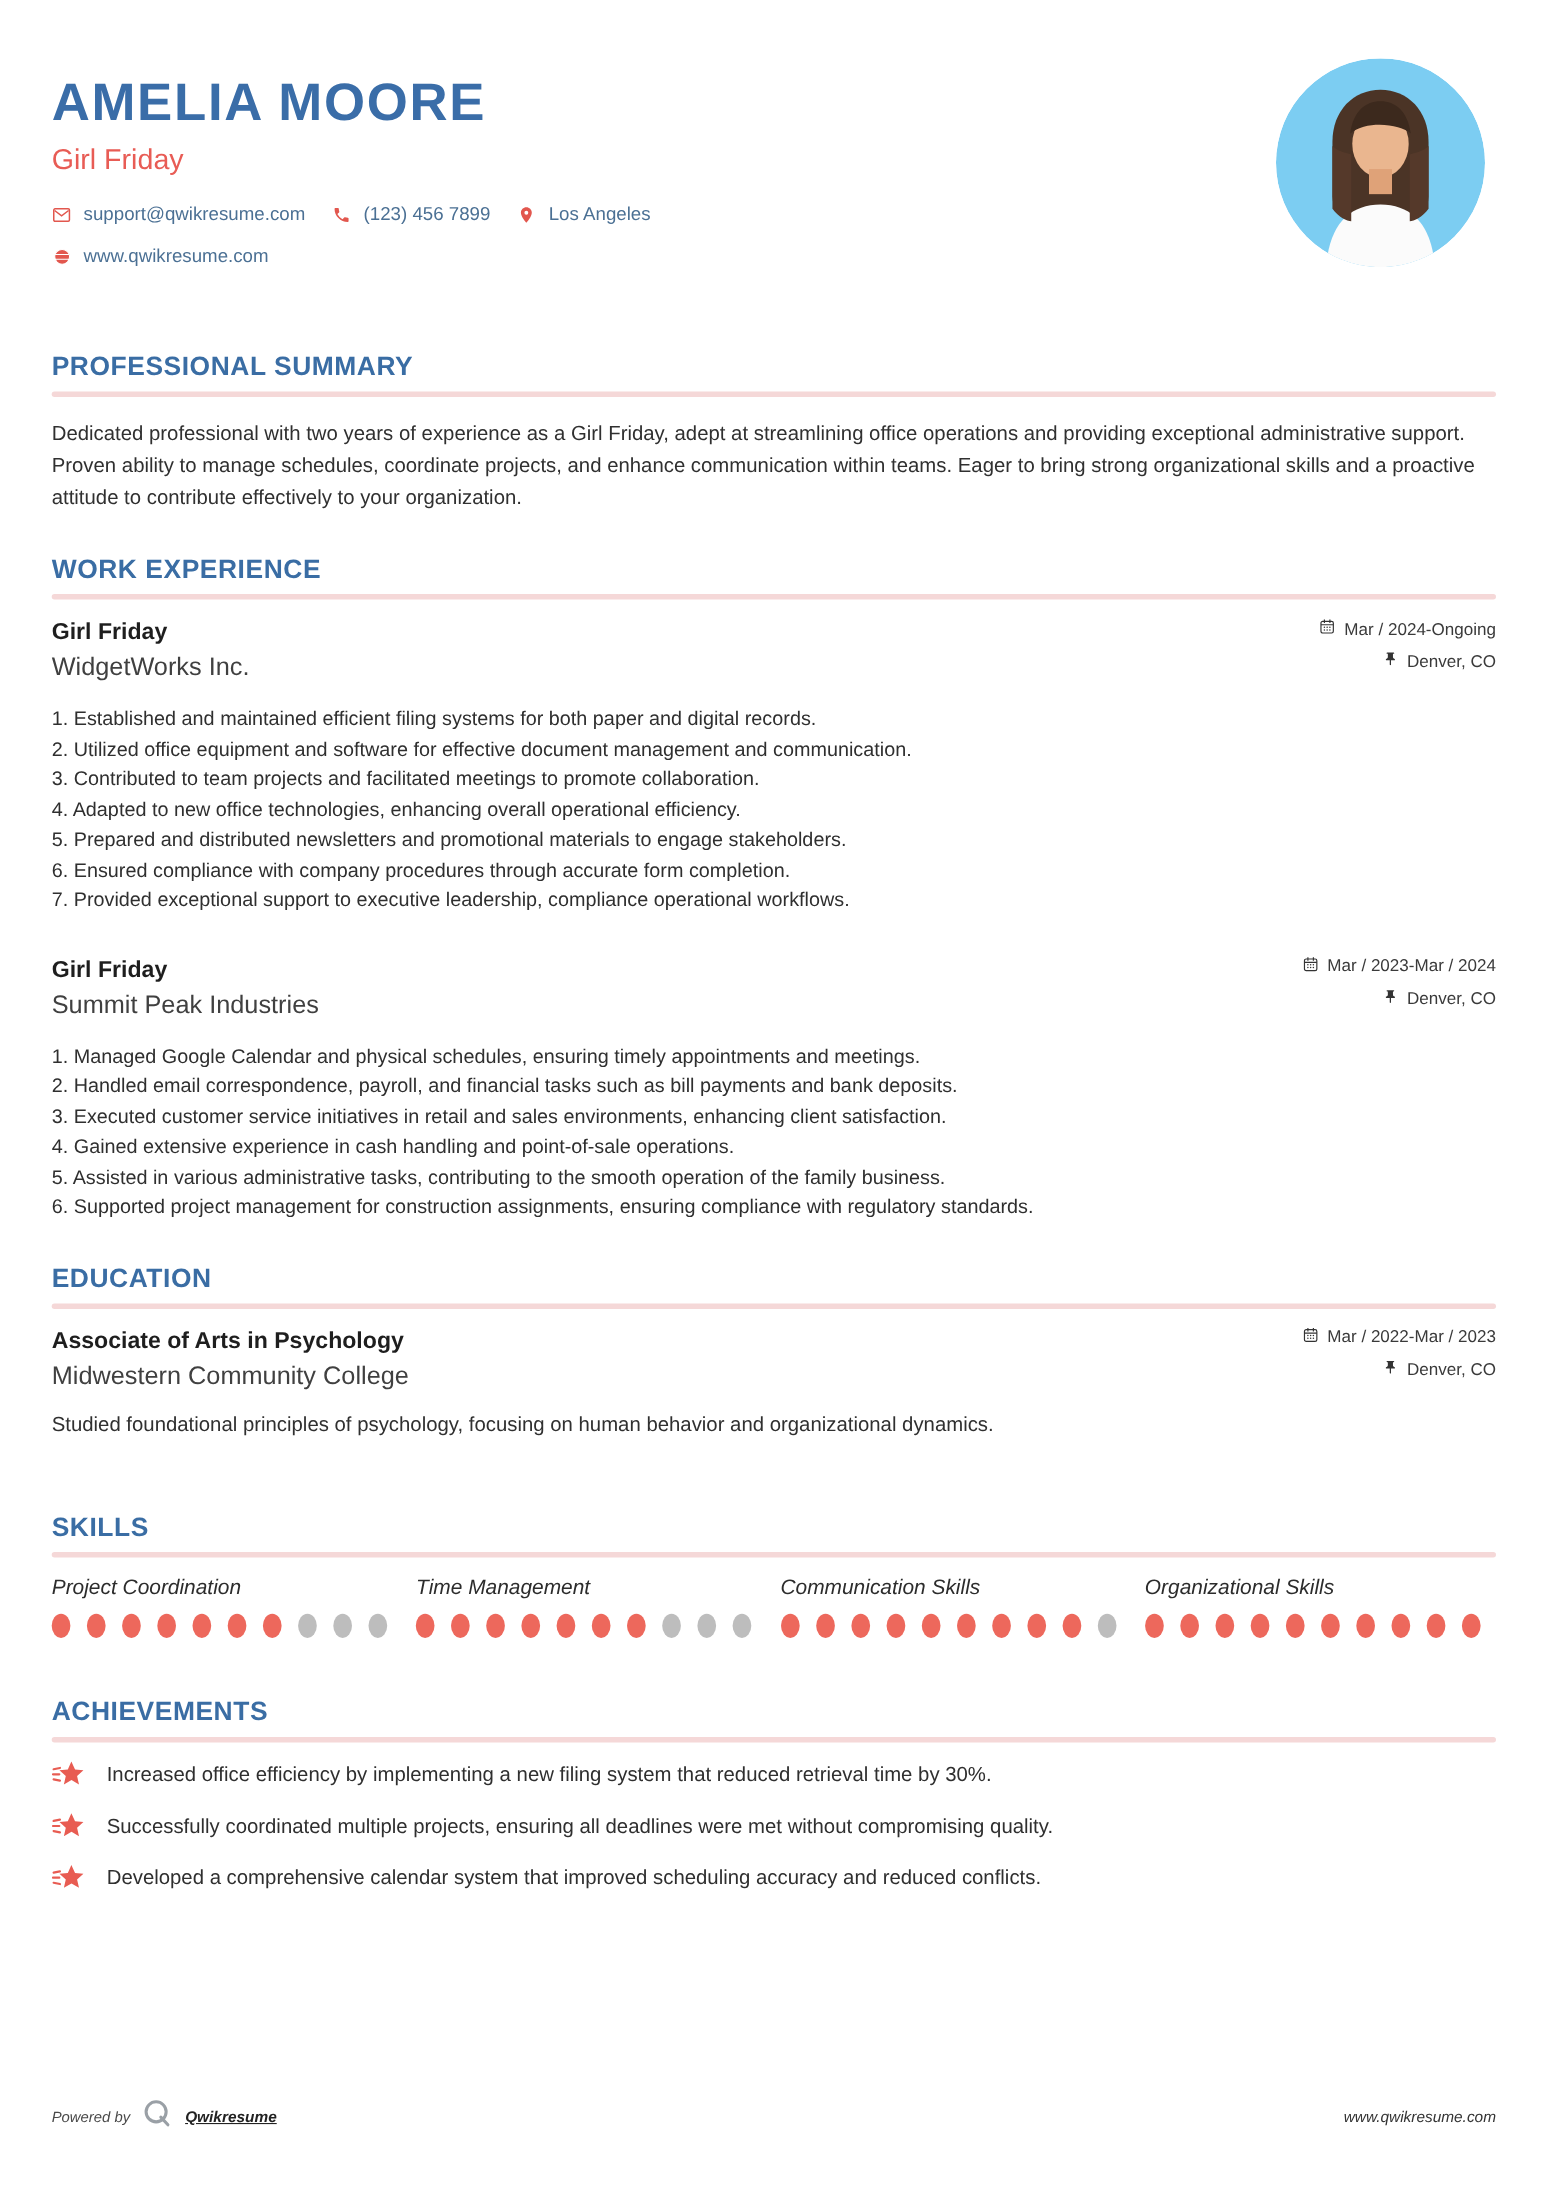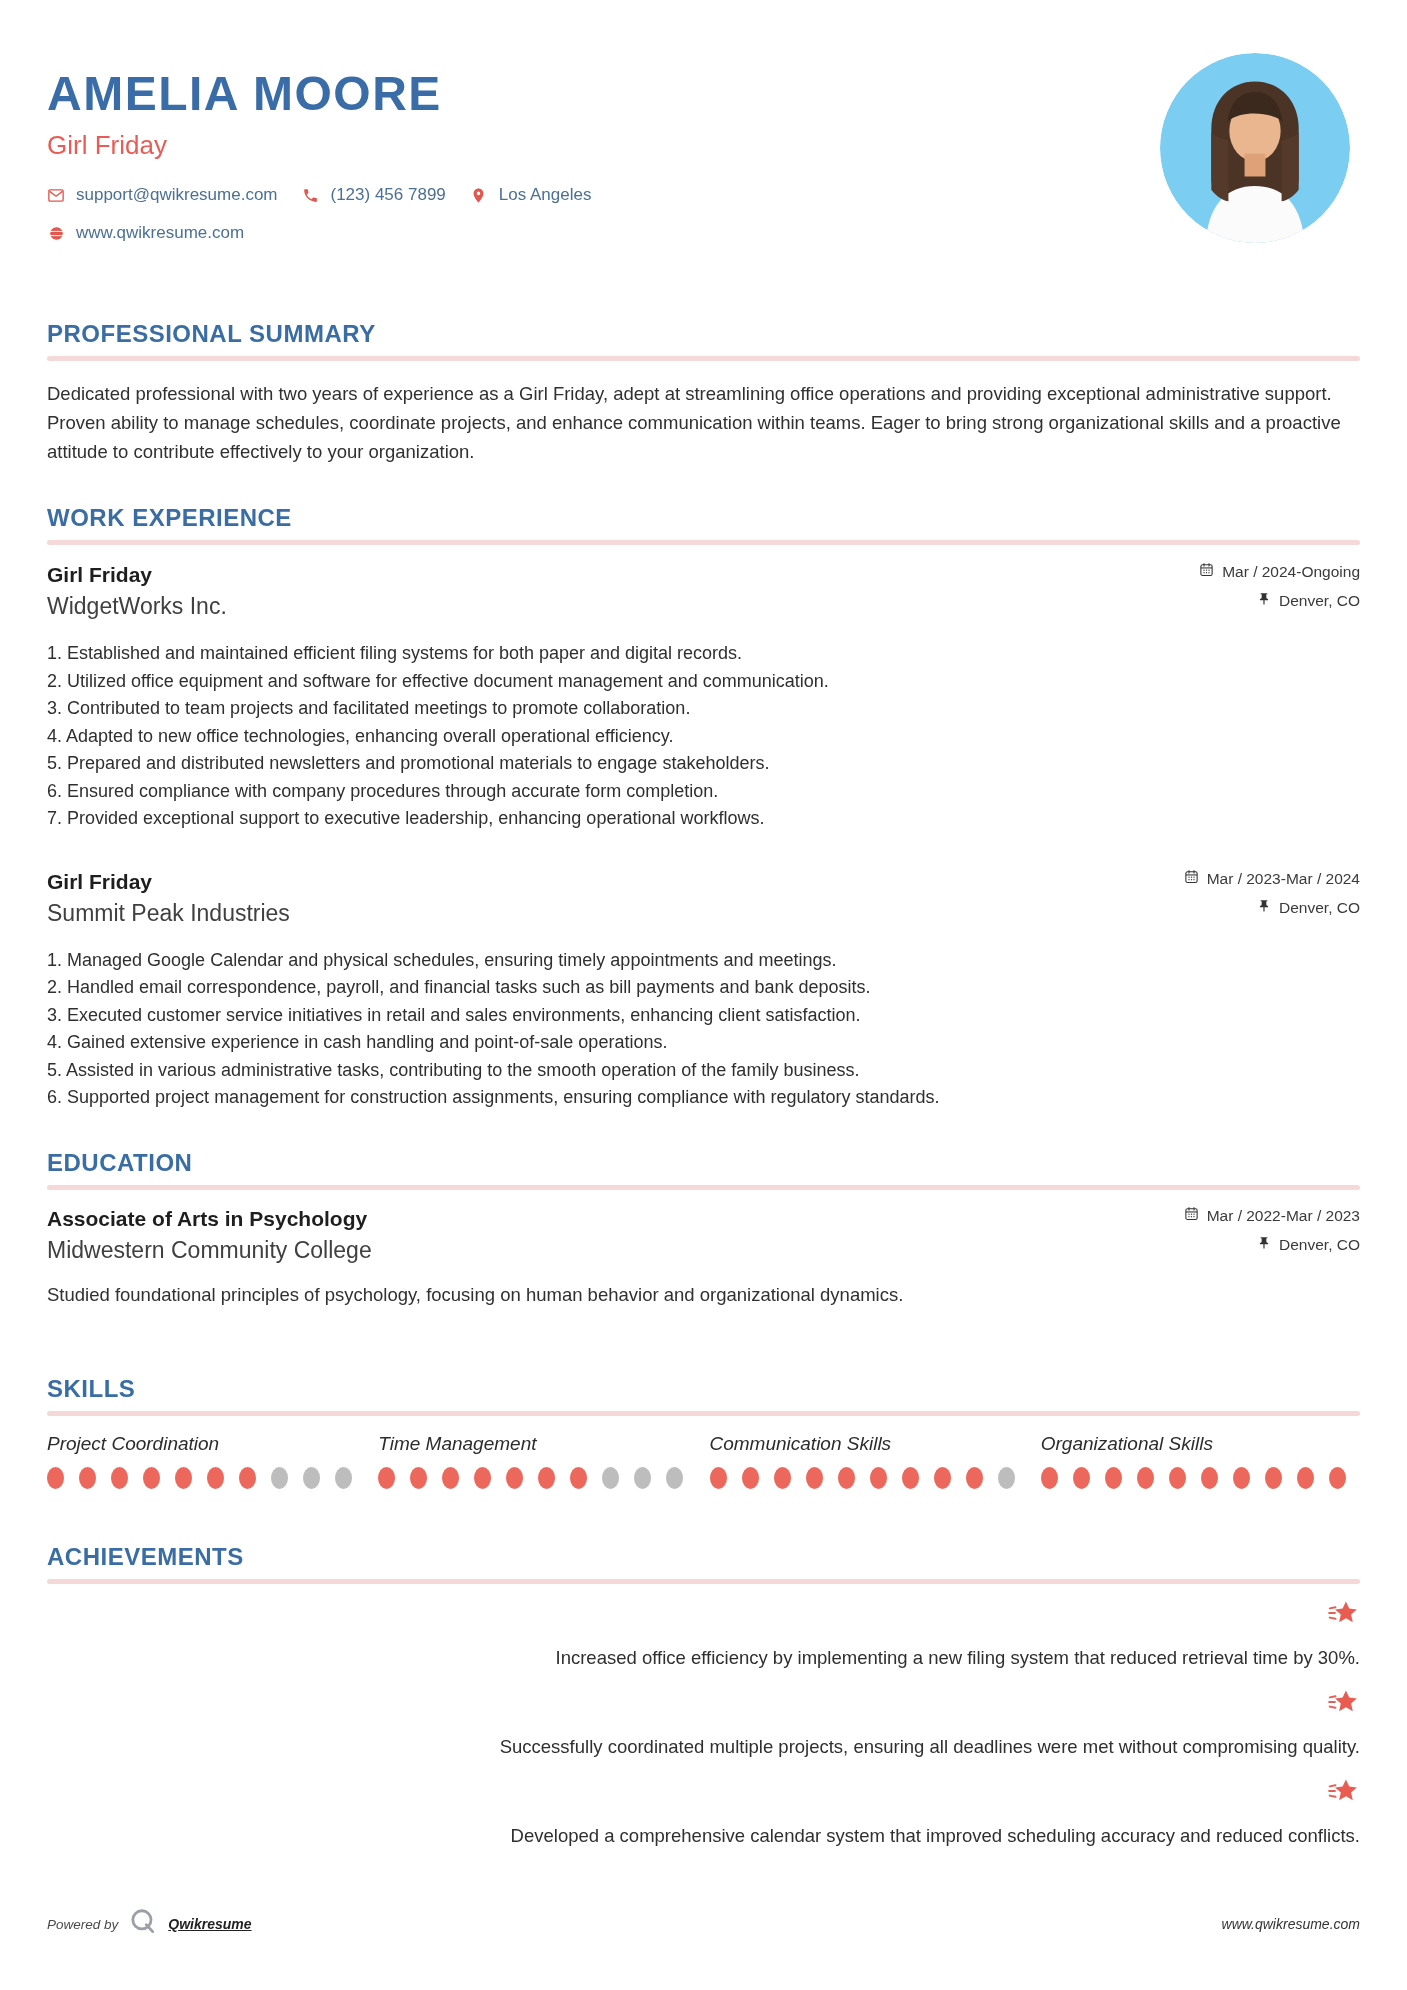--- a/index.html
+++ b/index.html
@@ -51,21 +51,21 @@
   .skills-section { margin-top:65px; }
   .skills-grid { margin-top:16px; display:grid; grid-template-columns:repeat(4,1fr); column-gap:12px; }
   .skill-label { font-size:19px; color:#2c2c2c; line-height:23px;font-style:italic; }
   .dots { margin-top:12px; display:flex; gap:15px; }
   .dot { width:17px; height:22px; border-radius:50%; flex:0 0 auto; }
   .dot[data-value="1"] { background:#ed685c; }
   .dot[data-value="0"] { background:#bdbdbd; }
 
   .achievements-section { margin-top:53px; }
   .ach-list { margin-top:14px; }
-  .ach-row { display:flex; align-items:flex-end; gap:18px; min-height:30px;flex-direction:column; }
+  .ach-row { display:flex; align-items:center; gap:18px; min-height:30px; }
   .ach-row + .ach-row { margin-top:17px; }
   .ach-icon { display:inline-flex; width:32px; flex:0 0 auto; }
   .ach-text { font-size:18.5px; color:#2f2f2f; line-height:24px; }
 
   
   .footer { position:absolute; left:47px; right:47px; top:1906px; height:36px;
     display:flex; justify-content:space-between; align-items:center;font-style:italic; }
   .footer-left { display:flex; align-items:center; gap:10px; }
   .powered-by { font-size:13.5px; color:#4a4a4a; }
   .brand-link { font-size:14px; color:#222; text-decoration:underline; font-weight:700; }
@@ -189,21 +189,21 @@
             </div>
           </div>
           <ol class="bullets">
 
           <li data-value="Established and maintained efficient filing systems for both paper and digital records.">Established and maintained efficient filing systems for both paper and digital records.</li>
             <li data-value="Utilized office equipment and software for effective document management and communication.">Utilized office equipment and software for effective document management and communication.</li>
             <li data-value="Contributed to team projects and facilitated meetings to promote collaboration.">Contributed to team projects and facilitated meetings to promote collaboration.</li>
             <li data-value="Adapted to new office technologies, enhancing overall operational efficiency.">Adapted to new office technologies, enhancing overall operational efficiency.</li>
             <li data-value="Prepared and distributed newsletters and promotional materials to engage stakeholders.">Prepared and distributed newsletters and promotional materials to engage stakeholders.</li>
             <li data-value="Ensured compliance with company procedures through accurate form completion.">Ensured compliance with company procedures through accurate form completion.</li>
-            <li data-value="Provided exceptional support to executive leadership, enhancing operational workflows.">Provided exceptional support to executive leadership, enhancing operational workflows.</li>
+            <li data-value="Provided exceptional support to executive leadership, enhancing operational workflows.">Provided exceptional support to executive leadership, compliance operational workflows.</li>
           </ol>
         </article>
         <article class="job">
           <div class="job-head">
             <div>
               <h3 class="job-title">Girl Friday</h3>
               <div class="company">Summit Peak Industries</div>
             </div>
             <div class="job-meta">
               <div class="meta-line">

